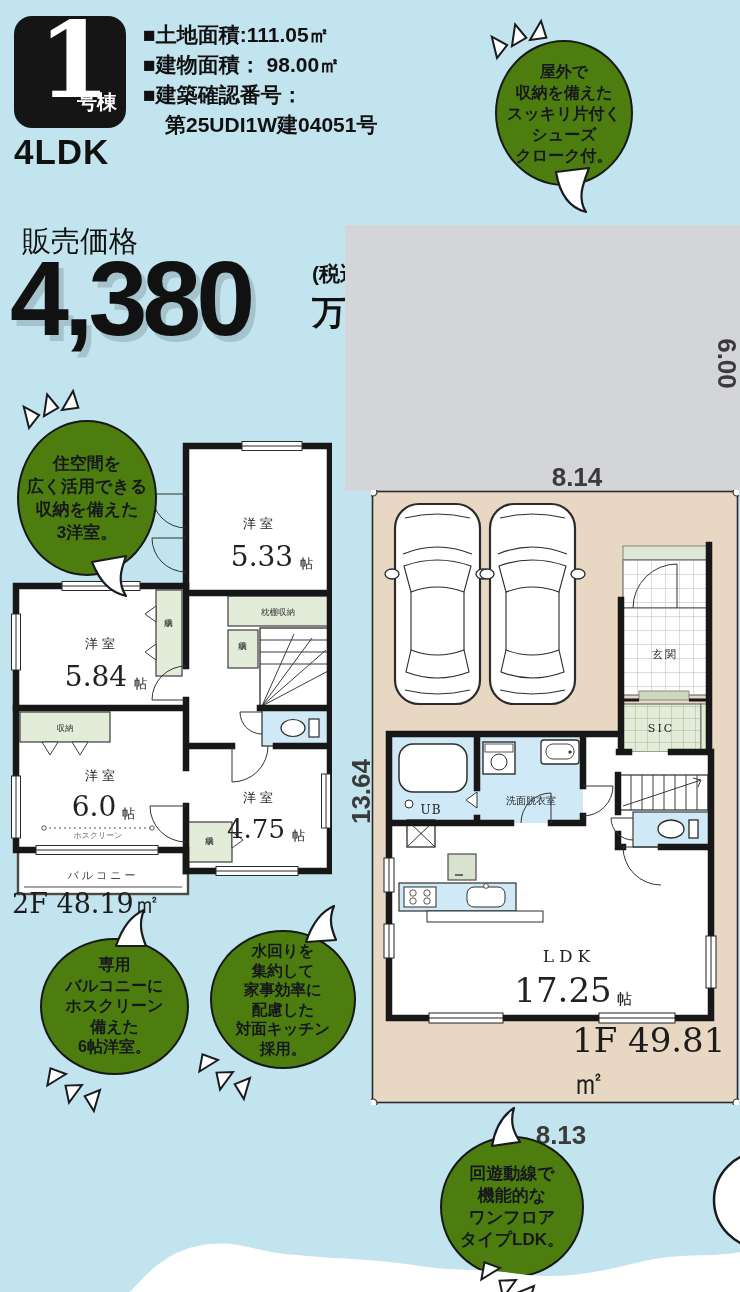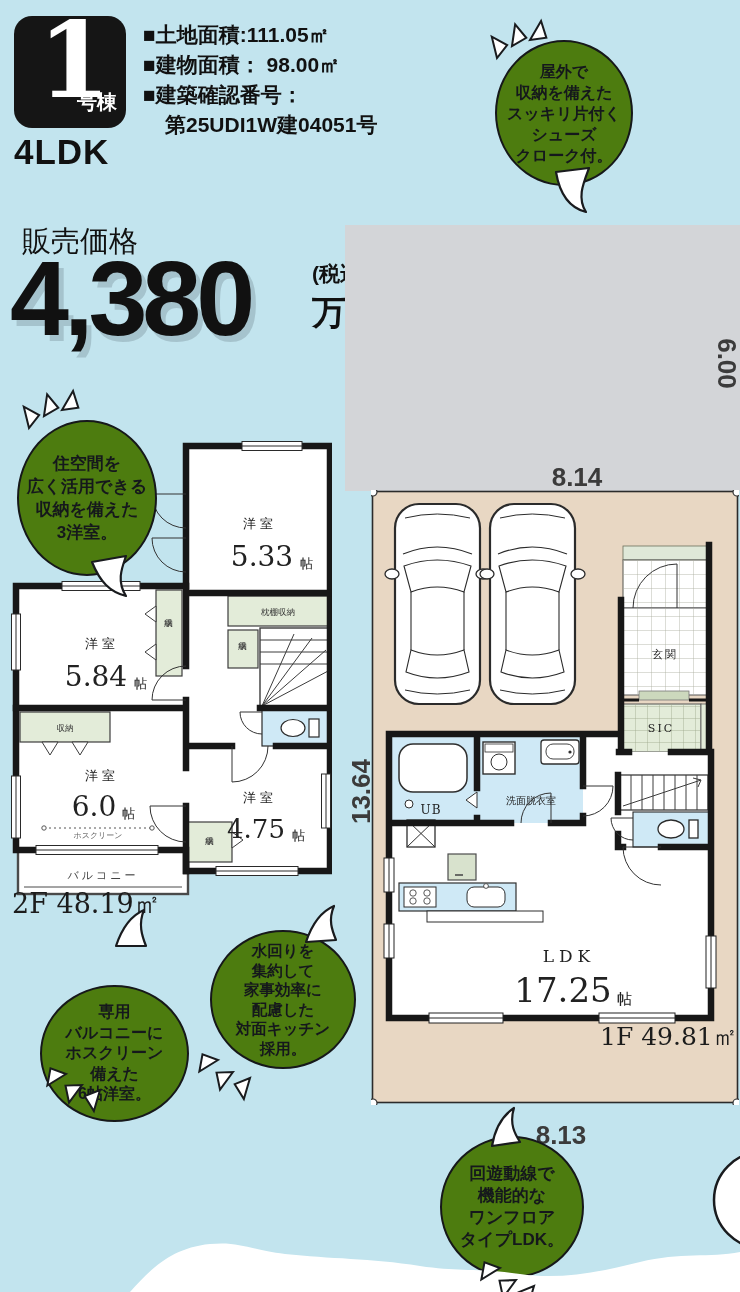--- a/index.html
+++ b/index.html
@@ -338,36 +338,36 @@
     </g>
     <polygon points="106,302 95,310 106,318" fill="#fff" stroke="#333" stroke-width="1"></polygon>
 
     <g fill="#fff" stroke="#333" stroke-width="1.2">
       <circle cx="2" cy="2" r="4"></circle>
         <circle cx="366" cy="2" r="4"></circle>
       <circle cx="2" cy="613" r="4"></circle>
         <circle cx="366" cy="613" r="4"></circle>
     </g>
   </svg>
-  <div class="abs area-label" style="left:600px;top:1020px;font-size:25px;">1F 49.81㎡</div>
+  <div class="abs area-label" style="left:572px;top:1020px;font-size:34px;">1F 49.81㎡</div>
 
   <div class="abs bubble" style="left:495px;top:40px;width:134px;height:142px;font-size:16px;line-height:21px;">
     <span>屋外で</span>
     <span>収納を備えた</span>
     <span>スッキリ片付く</span>
     <span>シューズ</span>
     <span>クローク付。</span>
   </div>
   <div class="abs bubble" style="left:17px;top:420px;width:136px;height:152px;font-size:17px;line-height:23px;">
     <span>住空間を</span>
     <span>広く活用できる</span>
     <span>収納を備えた</span>
     <span>3洋室。</span>
   </div>
-  <div class="abs bubble" style="left:40px;top:985px;width:145px;height:133px;font-size:16px;line-height:20.5px;">
+  <div class="abs bubble" style="left:40px;top:938px;width:145px;height:133px;font-size:16px;line-height:20.5px;">
     <span>専用</span>
     <span>バルコニーに</span>
     <span>ホスクリーン</span>
     <span>備えた</span>
     <span>6帖洋室。</span>
   </div>
   <div class="abs bubble" style="left:210px;top:930px;width:142px;height:135px;font-size:15.5px;line-height:19.5px;">
     <span>水回りを</span>
     <span>集約して</span>
     <span>家事効率に</span>

